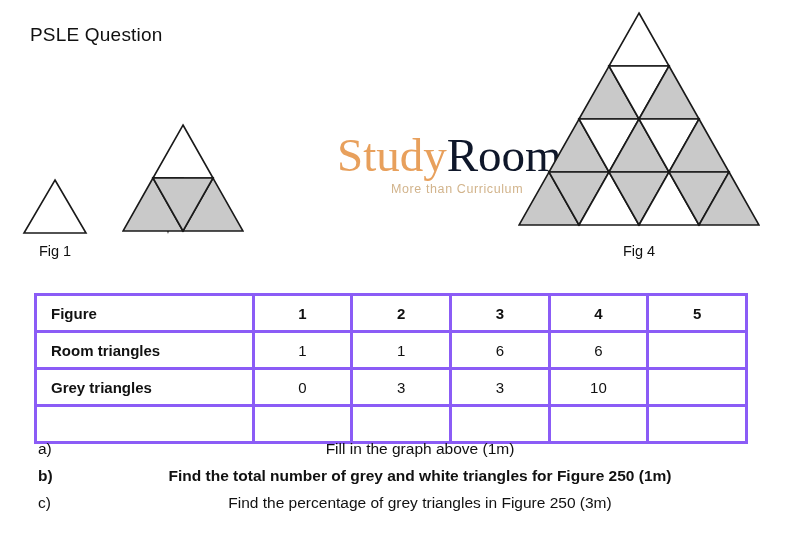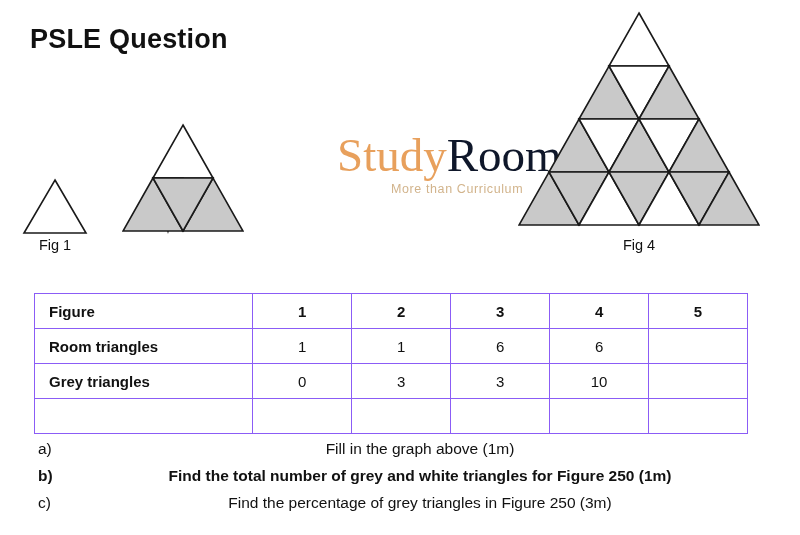--- a/index.html
+++ b/index.html
@@ -21,22 +21,22 @@
     left: 0; top: 0;
     width: 800px;
     height: 535px;
   }
 
   
   .title {
     position: absolute;
     left: 30px;
     top: 24px;
-    font-size: 27px;
-    font-weight: bold;
+    font-size: 19px;
+    font-weight: normal;
     letter-spacing: 0.2px;
     color: #111111;
   }
 
   
   .watermark {
     position: absolute;
     left: 337px;
     top: 128px;
     width: 350px;
@@ -76,38 +76,38 @@
     position: absolute;
   }
   .fig svg { display: block; }
   .fig-label {
     position: absolute;
     width: 100%;
     text-align: center;
     font-size: 14.5px;
     color: #111111;
     top: 100%;
-    margin-top: 2px;
+    margin-top: 8px;
     white-space: nowrap;
   }
 
   
   .table-wrap {
     position: absolute;
     left: 34px;
     top: 293px;
     width: 714px;
   }
   table.data {
     border-collapse: collapse;
     width: 714px;
     table-layout: fixed;
   }
   table.data td {
-    border: 1px solid #8b5cf6;
+    border: 3px solid #8b5cf6;
     height: 34px;
     font-size: 15px;
     text-align: center;
     color: #111111;
     padding: 0;
   }
   table.data td.rowhead {
     text-align: left;
     padding-left: 14px;
     font-weight: bold;

